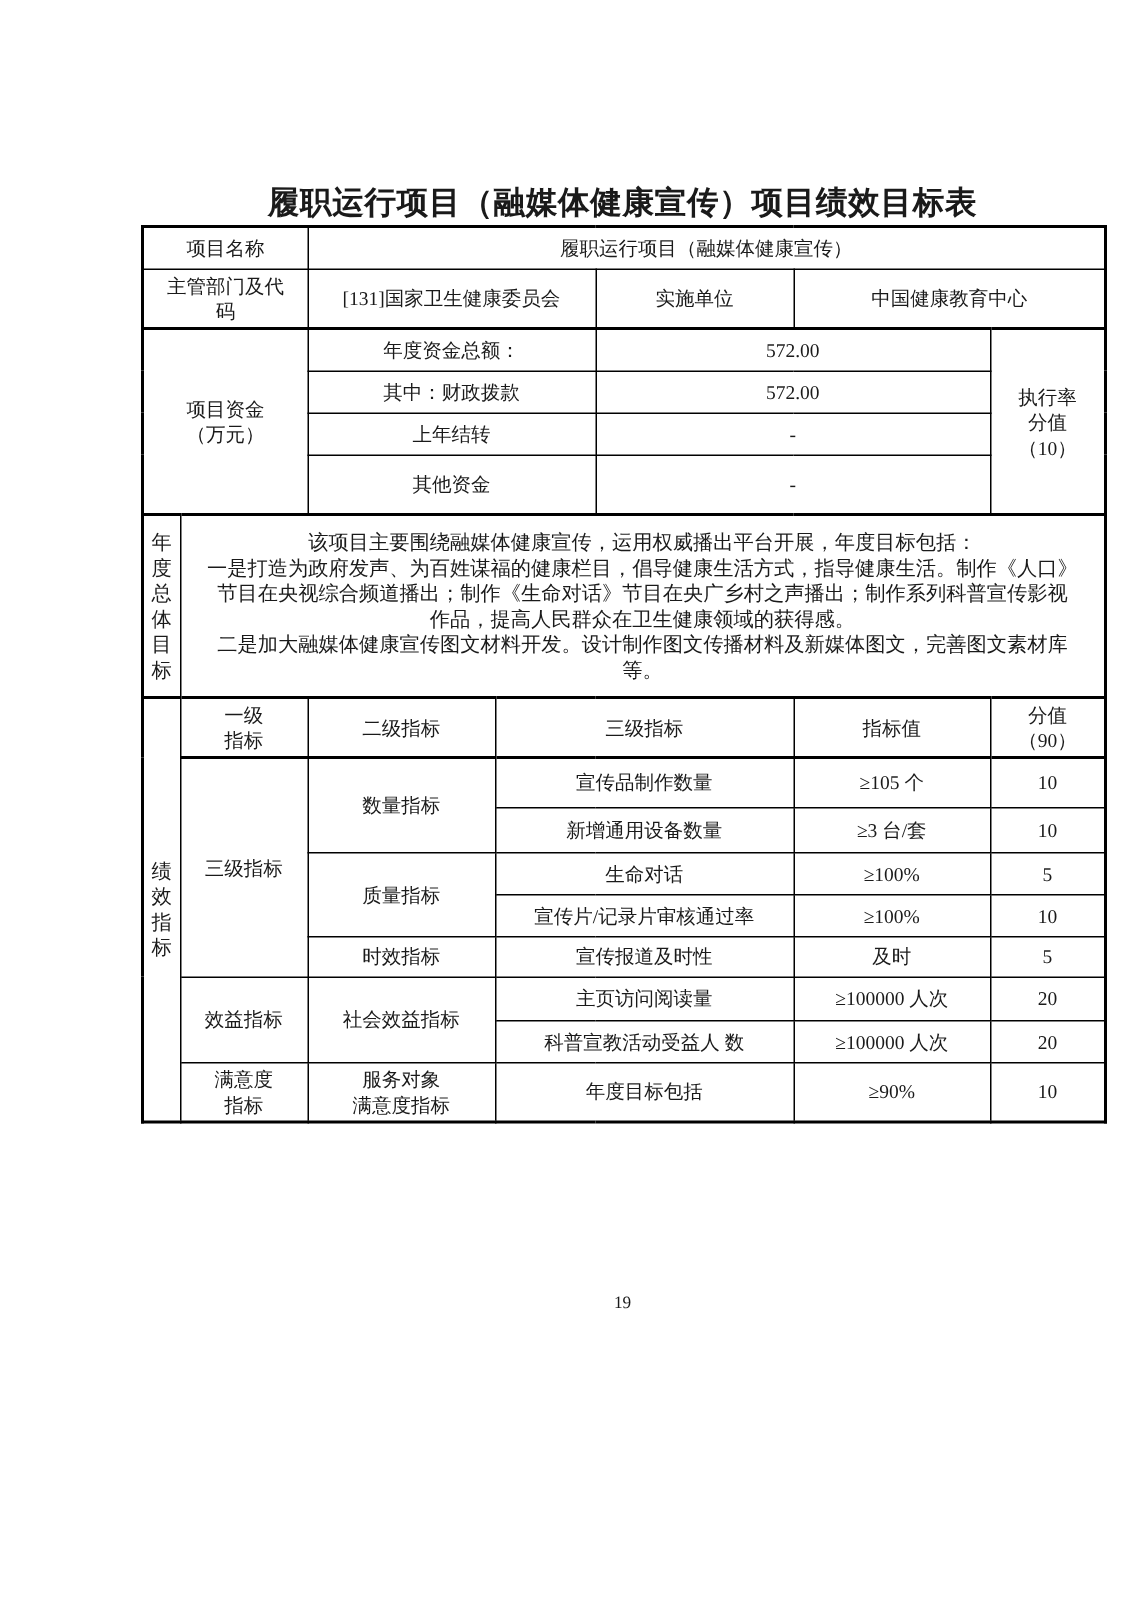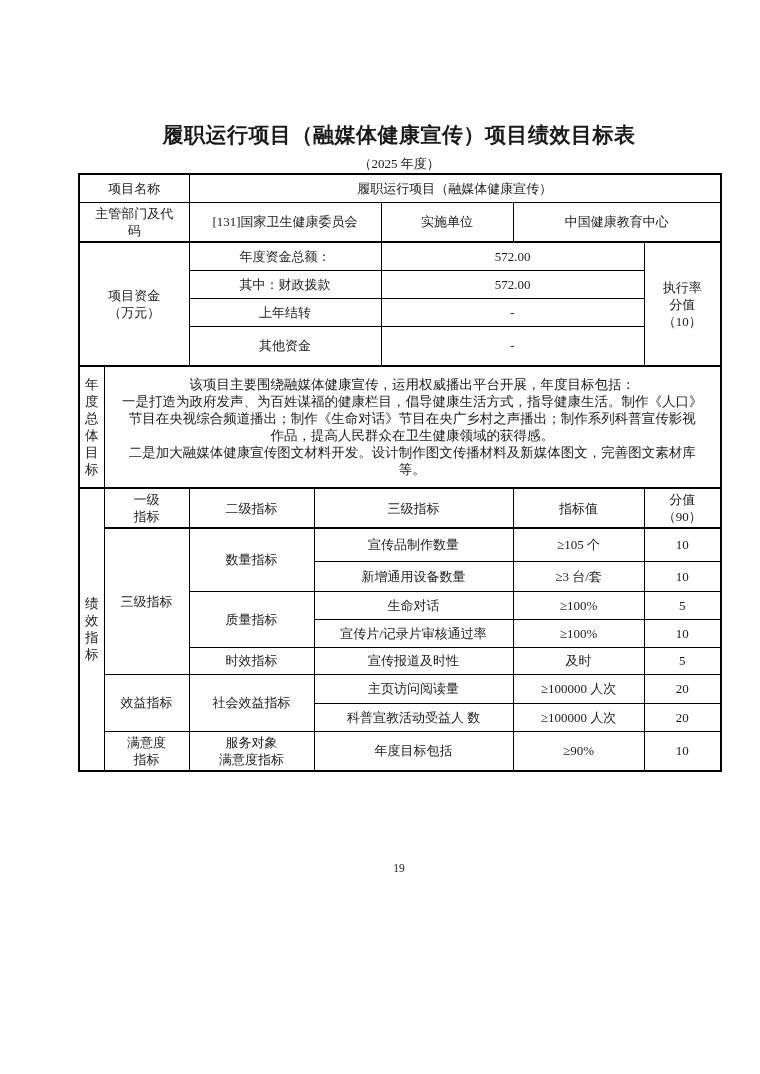--- a/index.html
+++ b/index.html
@@ -6,21 +6,21 @@
   .sheet {
     position:relative;
     width:760px; height:1074px;
     margin:0 auto;
     background:#ffffff;
     font-family:"Liberation Serif","DejaVu Serif",serif;
     color:#1a1a1a;
     overflow:hidden;
   }
   .content {
-    position:absolute; left:78px; top:0; width:642px;
+    position:absolute; left:94px; top:0; width:642px;
     padding-top:121px;
   }
   .doc-title {
     margin:0; font-size:21px; font-weight:bold;
     text-align:center; line-height:29px; letter-spacing:0.5px;
   }
   .doc-subtitle {
     margin-top:5px; font-size:13px; text-align:center; line-height:18px;
   }
   table.main {
@@ -44,34 +44,33 @@
   td.tright { text-align:right; padding-right:8px; }
   td.goal-text {
     text-align:left;
     padding:1px 8px 1px 10px;
     line-height:20px;
     font-size:13.5px;
   }
   td.vlabel { line-height:20px; padding:2px 0; font-size:13.5px; }
   td.vlabel-wide { line-height:21px; padding:2px 0; font-size:13.5px; }
   .page-number {
-    margin-top:89px;
+    margin-top:113px;
     text-align:center;
     font-size:11.5px;
     line-height:15px;
   }
 </style>
 </head>
 <body>
 
 <div class="sheet">
   <div class="content">
 
     <h1 class="doc-title">履职运行项目（融媒体健康宣传）项目绩效目标表</h1>
-    <div class="doc-subtitle">（2025 年度）</div>
 
     <table class="main">
       <colgroup>
         <col style="width:25px">
           <col style="width:85px">
           <col style="width:125px">
         <col style="width:67px">
           <col style="width:132px">
           <col style="width:131px">
         <col style="width:77px">

